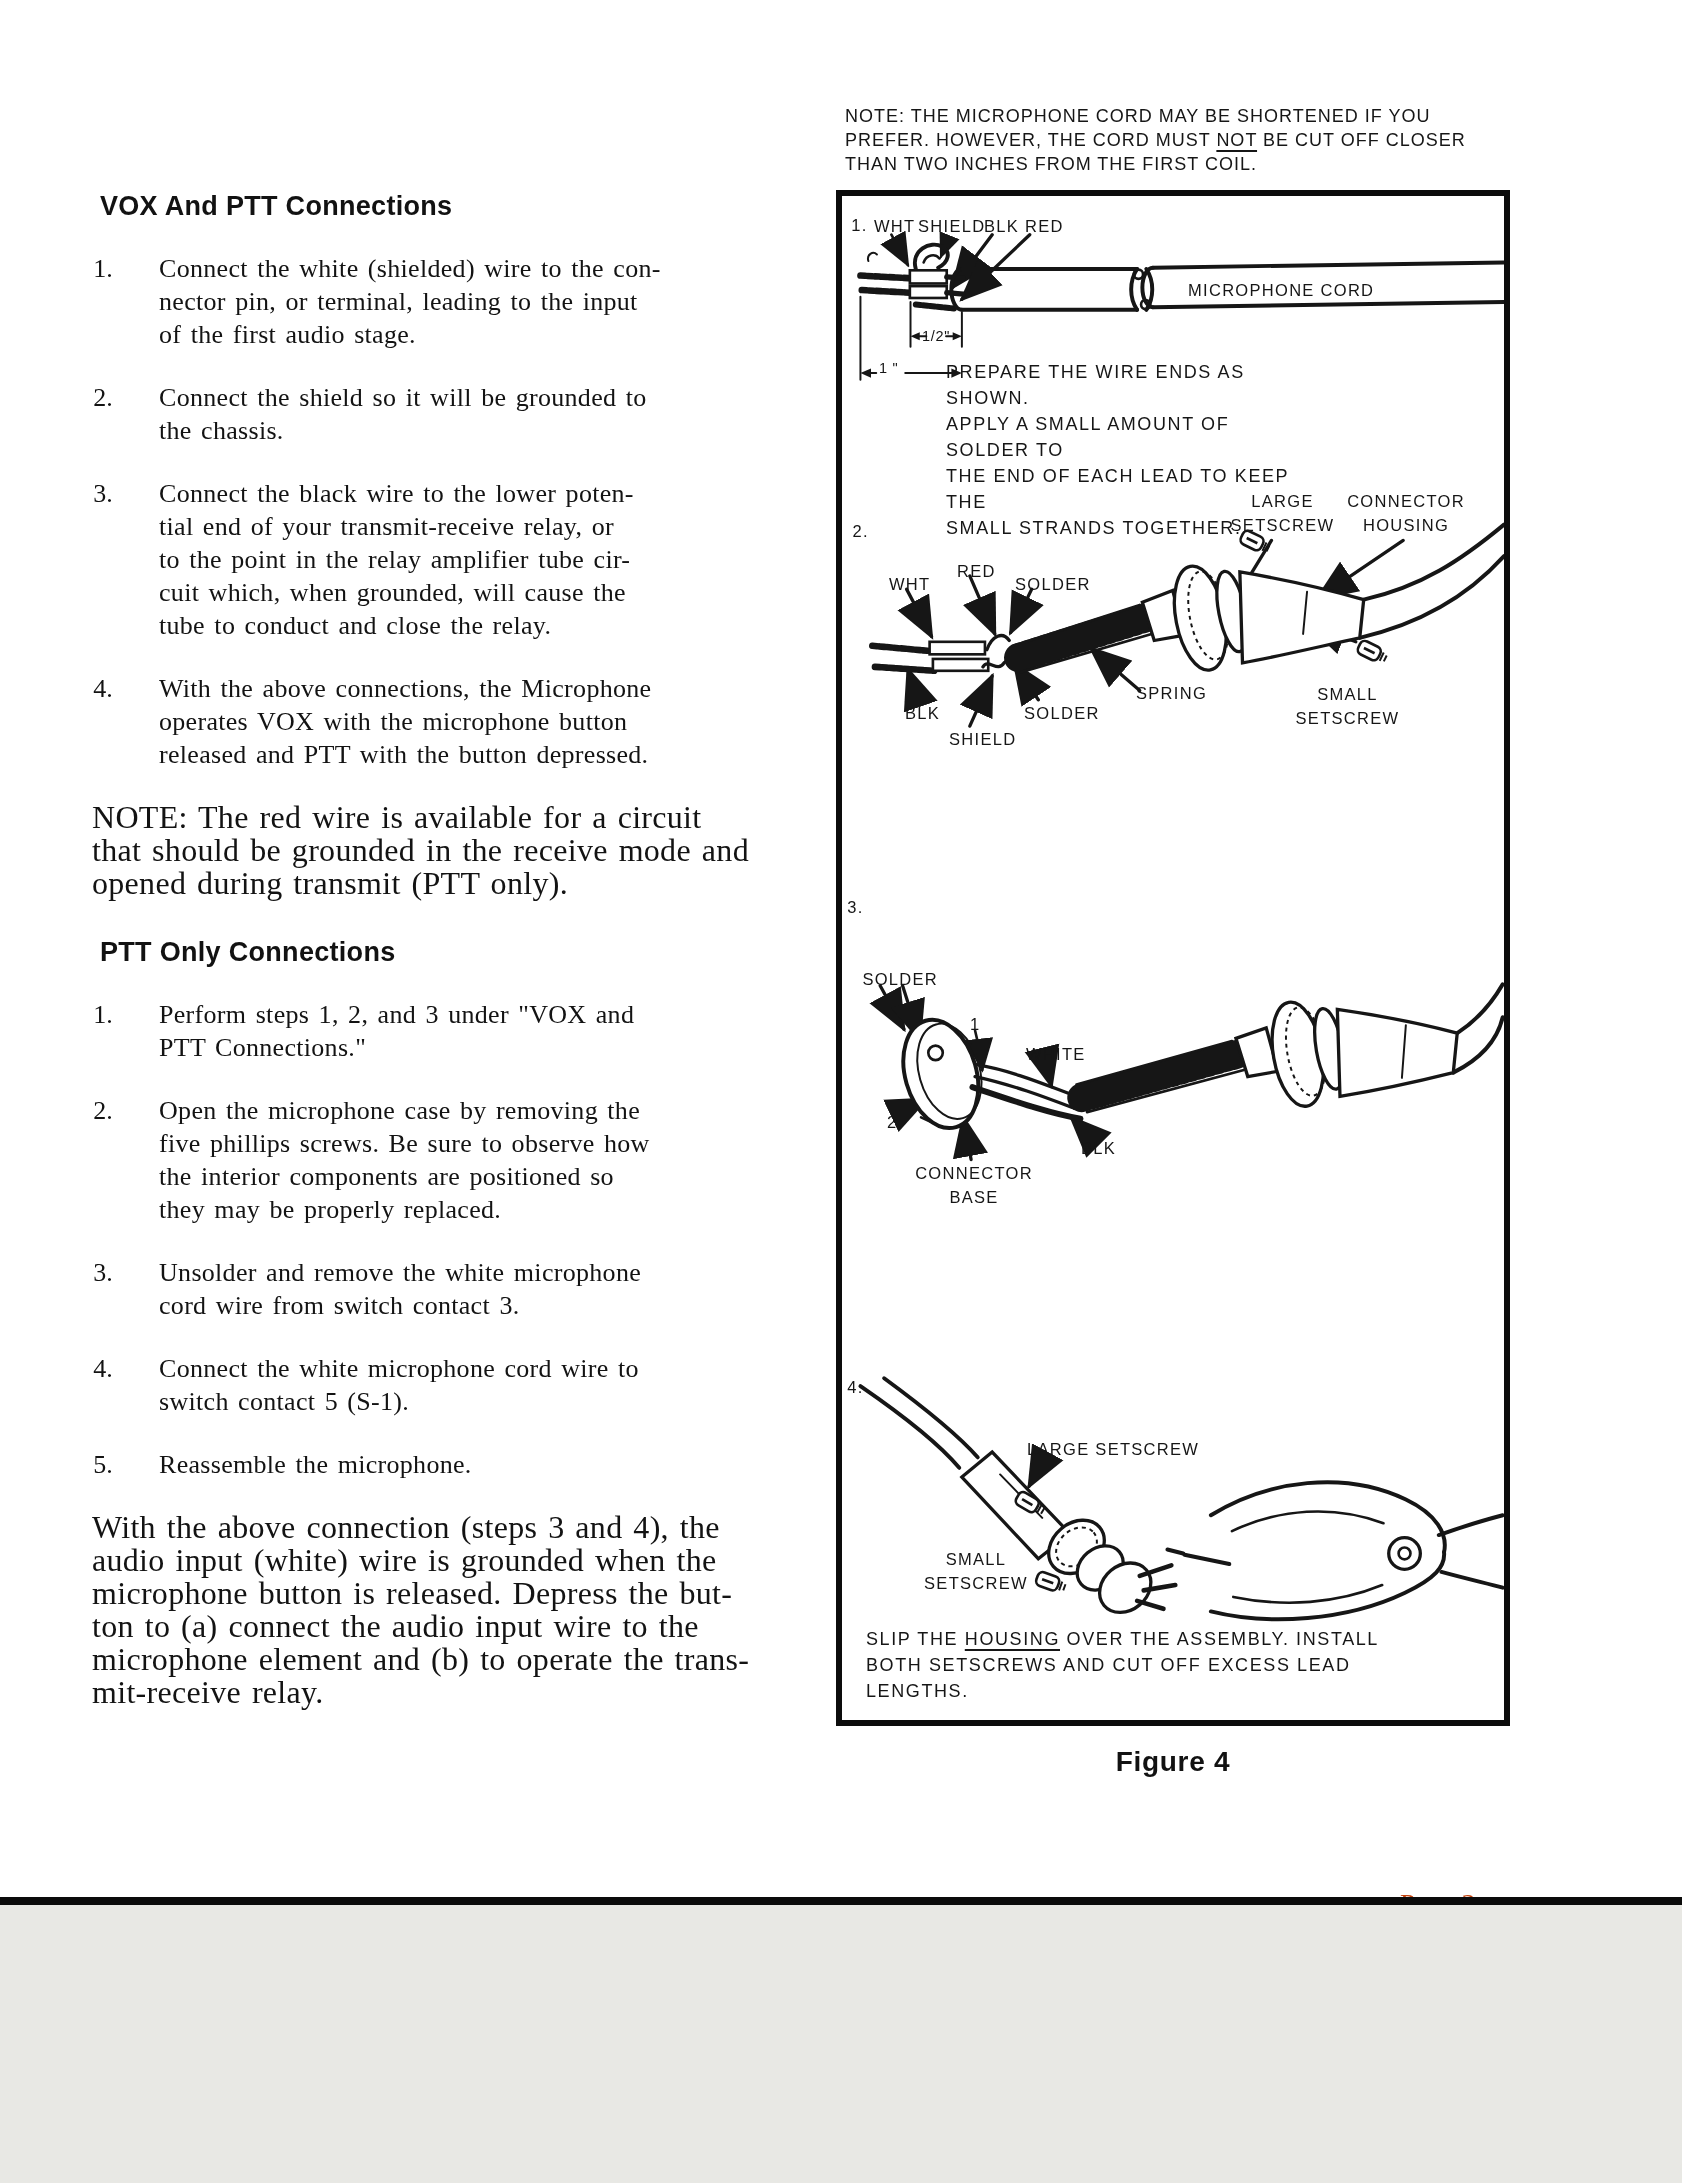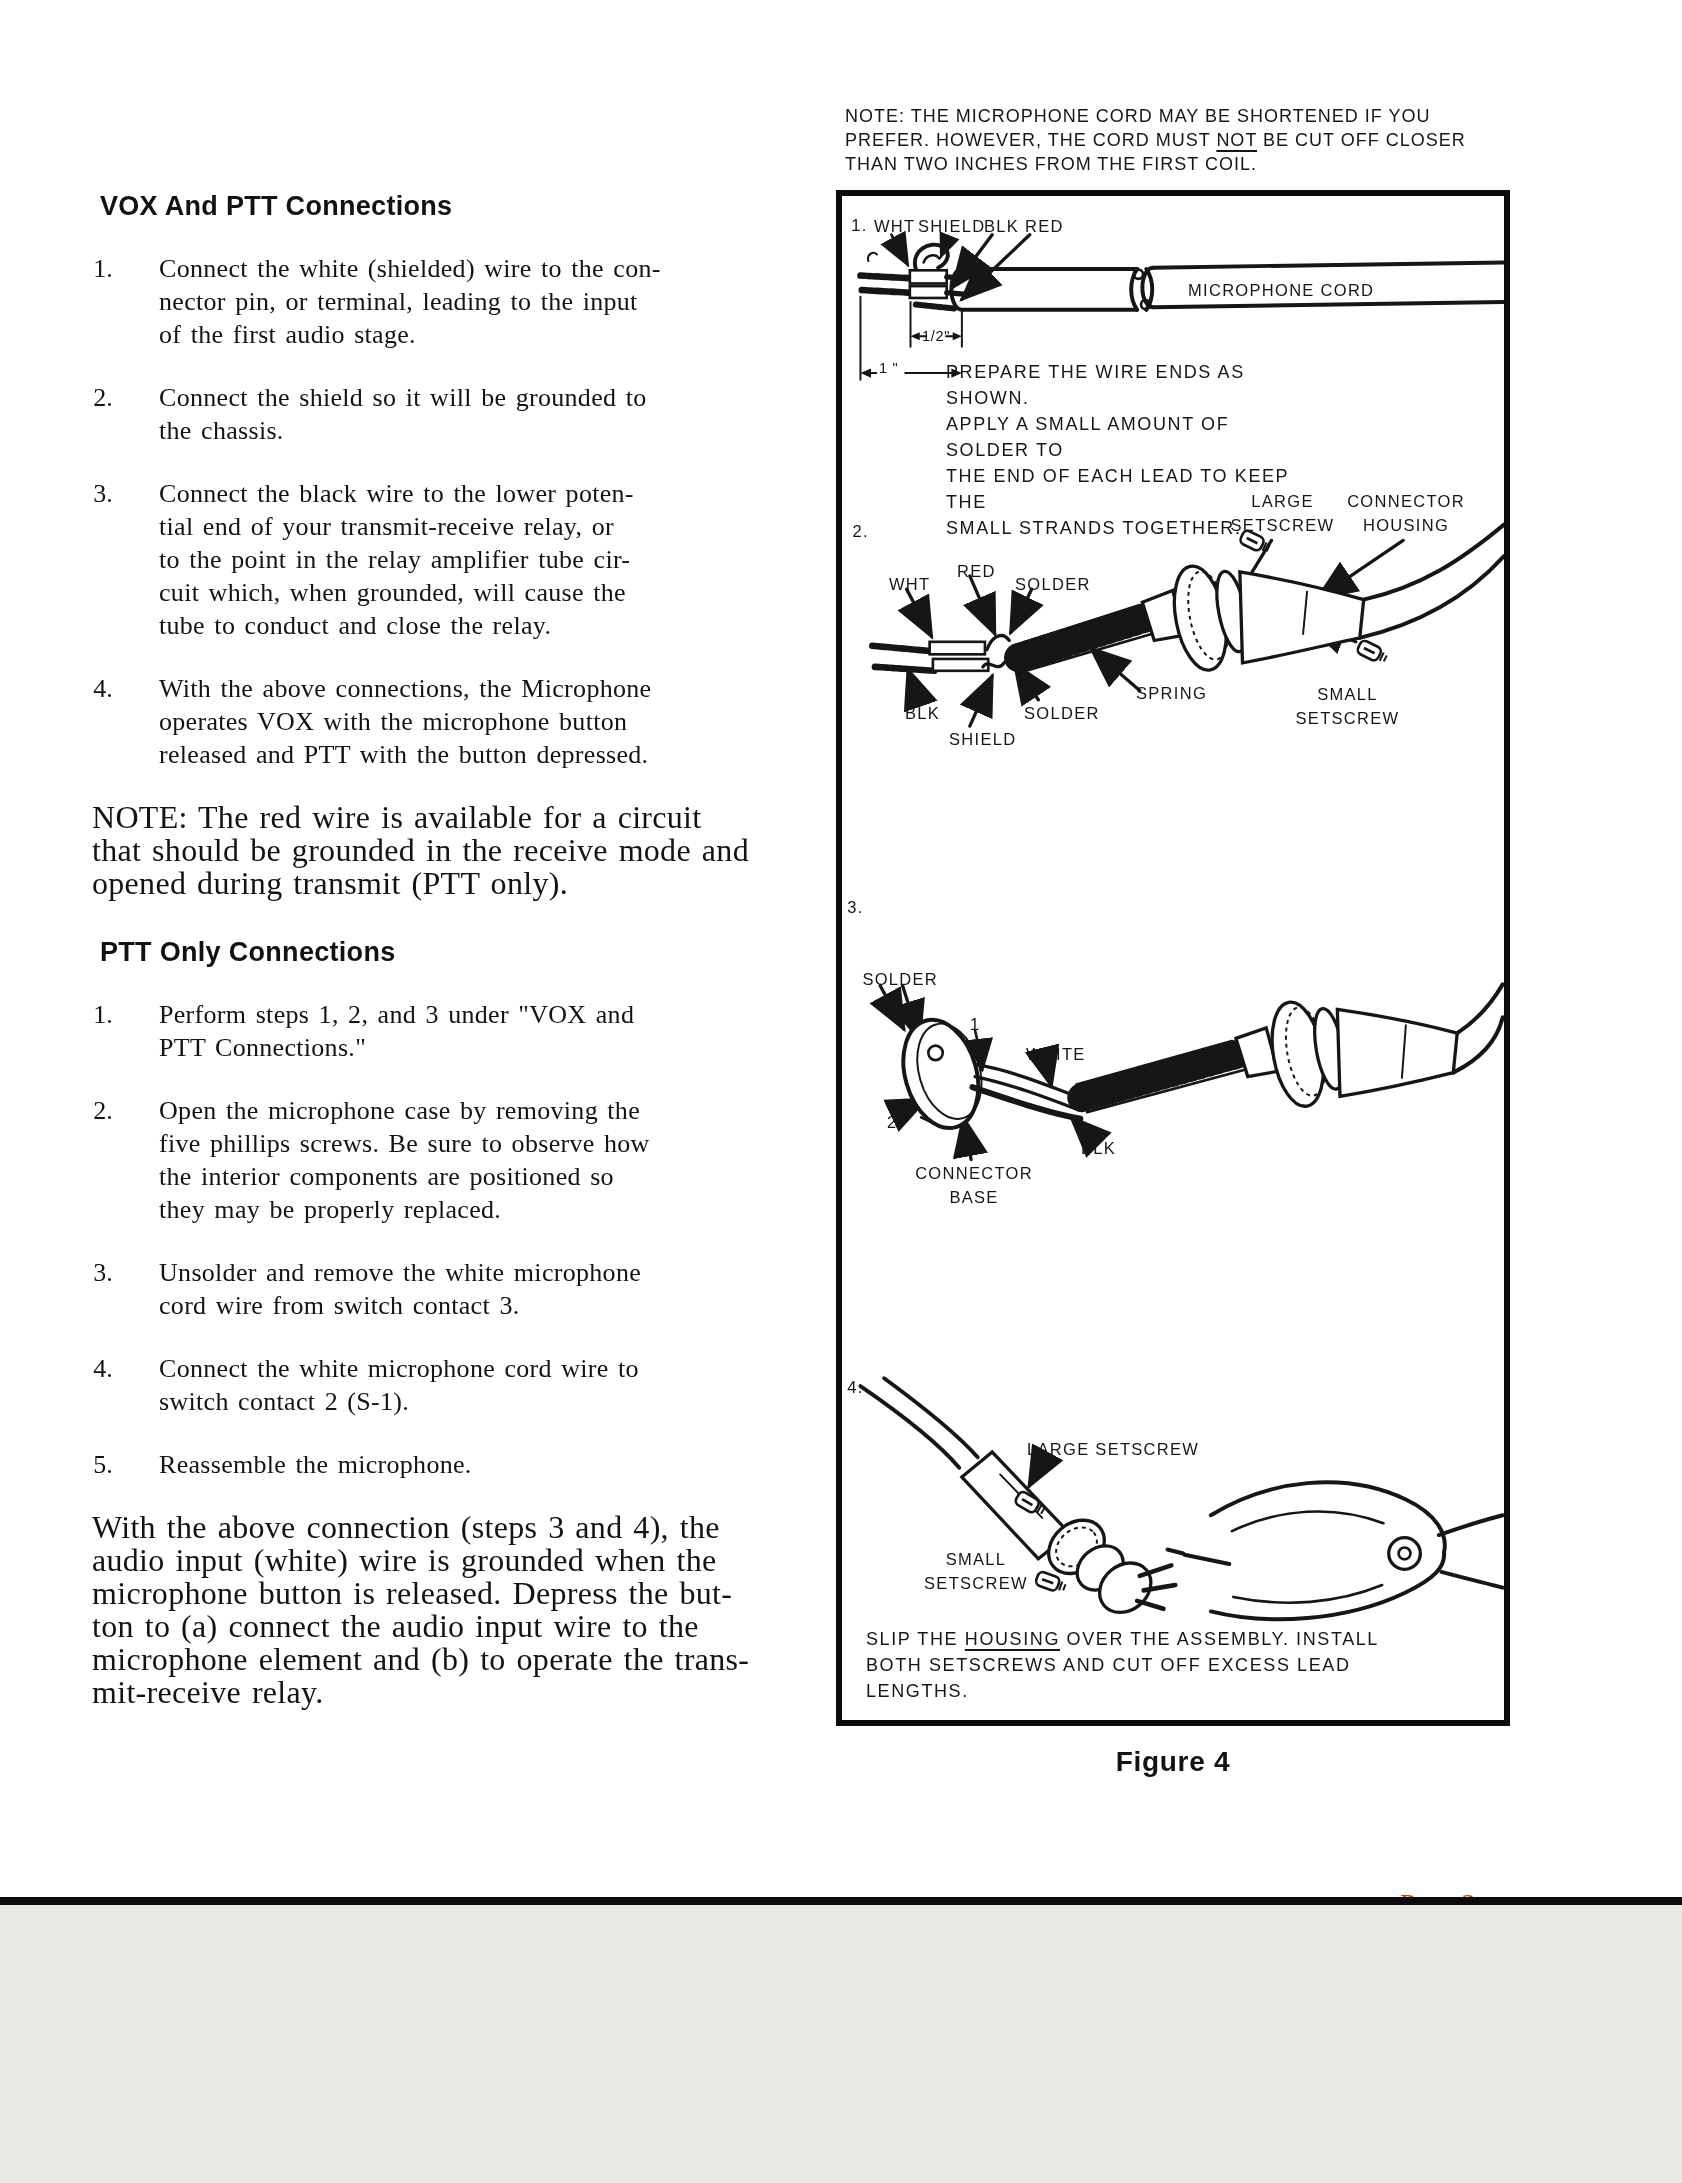--- a/index.html
+++ b/index.html
@@ -127,21 +127,21 @@
 they may be properly replaced.</span>
     </div>
     <div class="lc-item">
       <span class="lc-num">3.</span>
       <span class="lc-text">Unsolder and remove the white microphone
 cord wire from switch contact 3.</span>
     </div>
     <div class="lc-item">
       <span class="lc-num">4.</span>
       <span class="lc-text">Connect the white microphone cord wire to
-switch contact 2 (S-1).</span>
+switch contact 5 (S-1).</span>
     </div>
     <div class="lc-item">
       <span class="lc-num">5.</span>
       <span class="lc-text">Reassemble the microphone.</span>
     </div>
 
     <p class="lc-para">With the above connection (steps 3 and 4), the
 audio input (white) wire is grounded when the
 microphone button is released. Depress the but-
 ton to (a) connect the audio input wire to the

